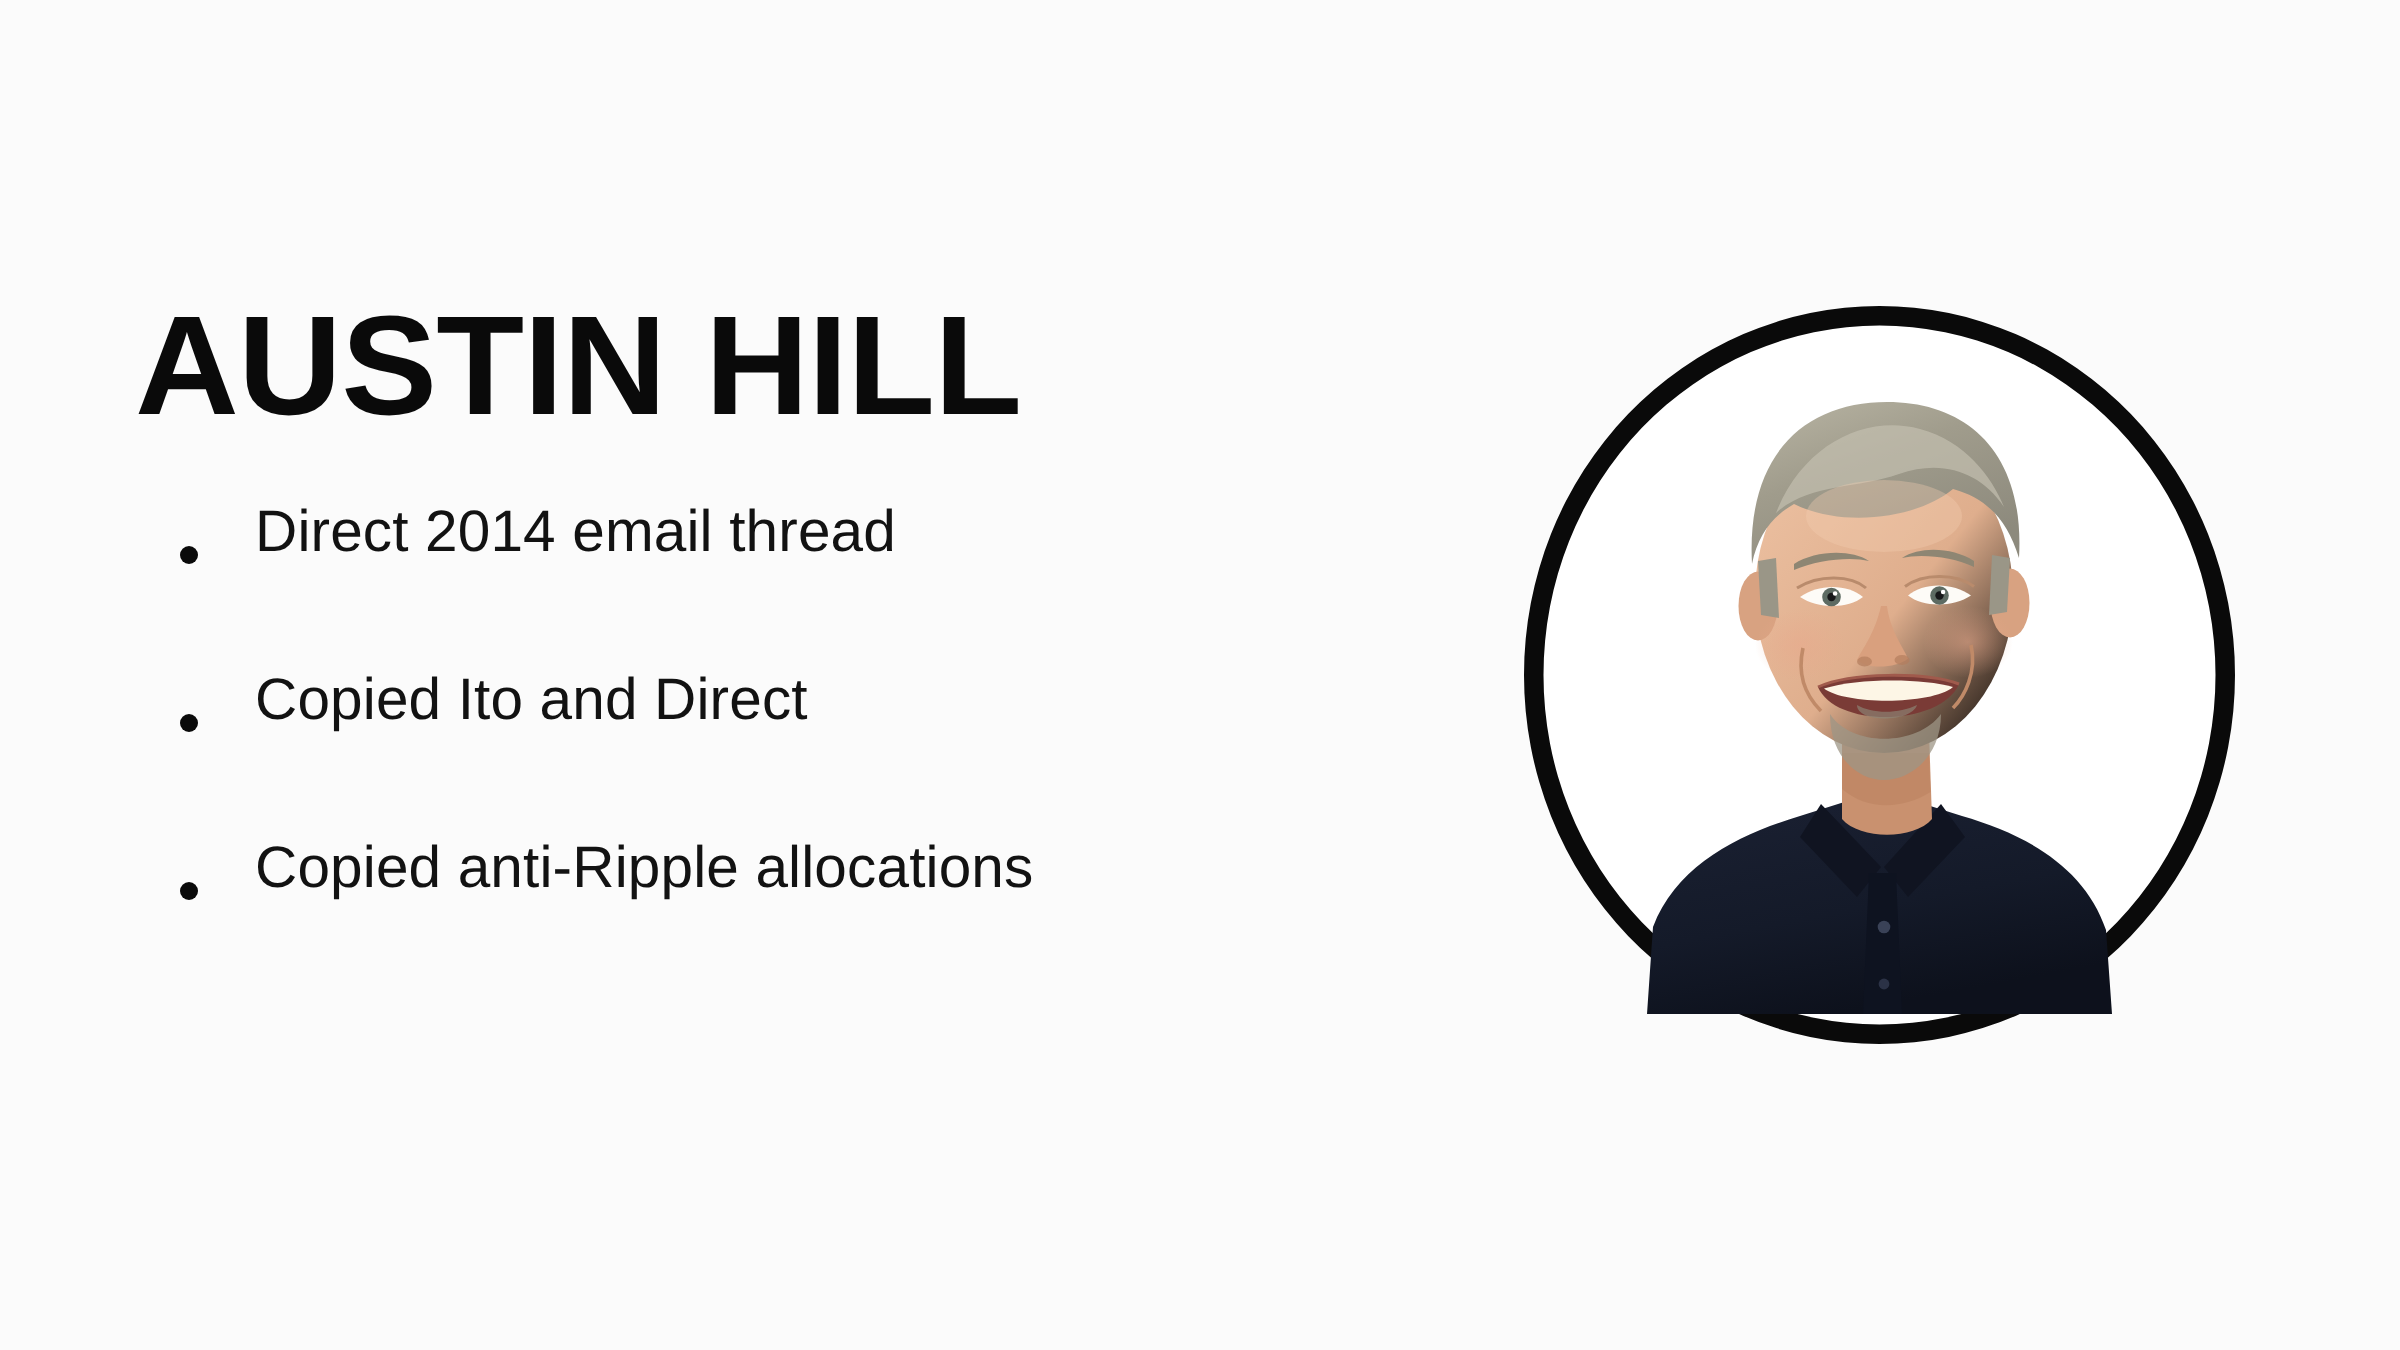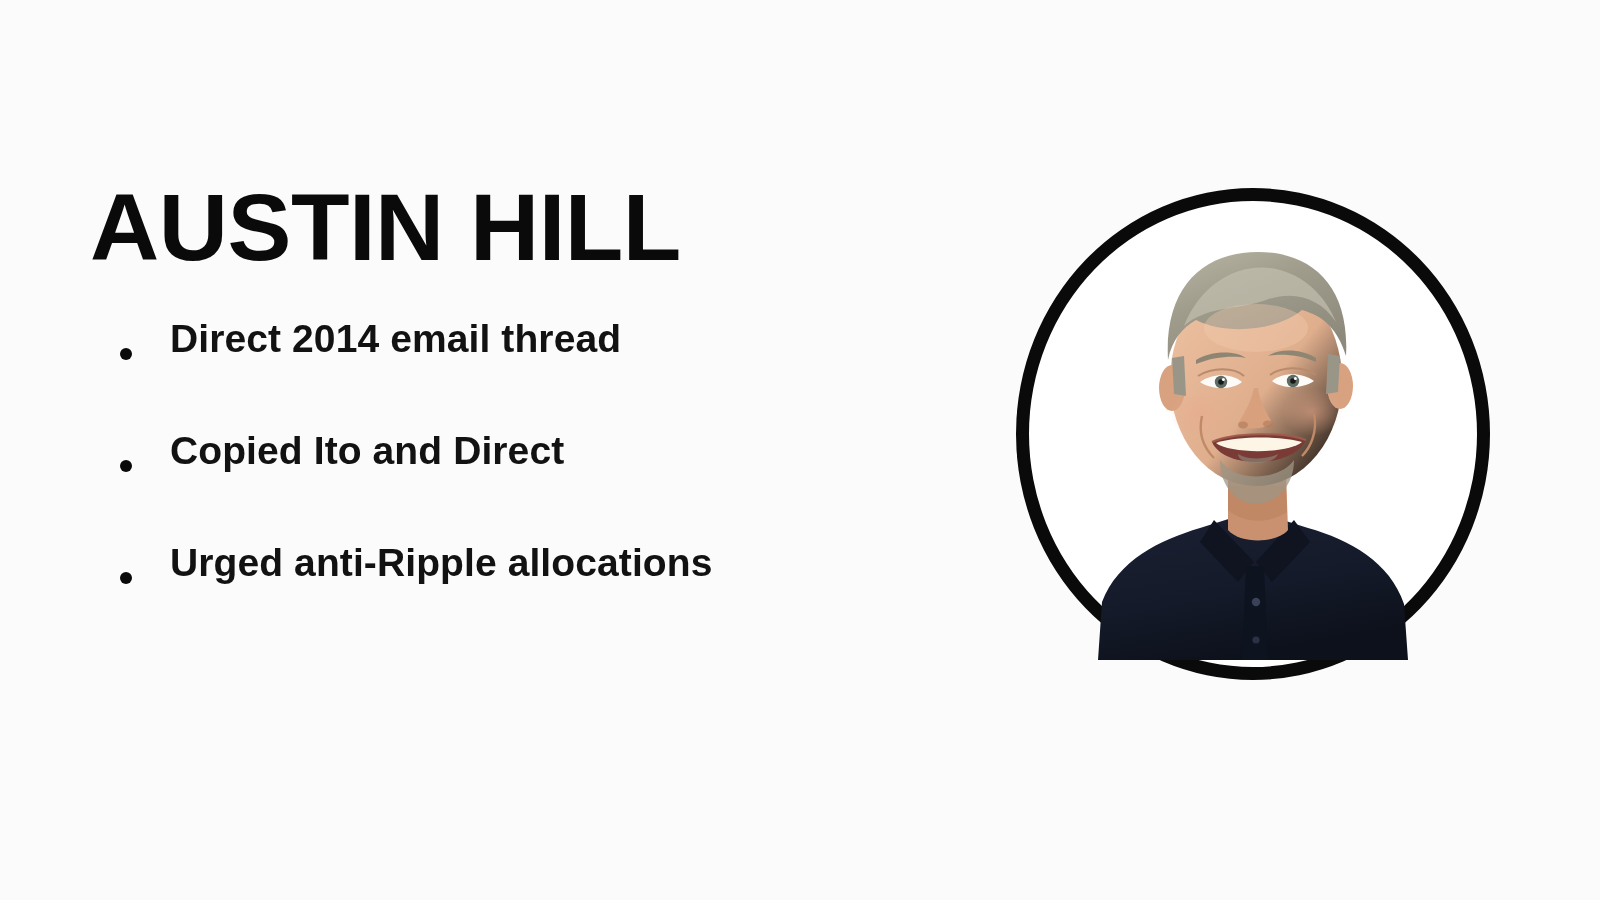--- a/index.html
+++ b/index.html
@@ -12,20 +12,21 @@
     background: #fbfbfb;
     font-family: "Liberation Sans", sans-serif;
     overflow: hidden;
   }
   .slide {
     position: relative;
     width: 1600px;
     height: 727px;
     background: #fbfbfb;
     overflow: hidden;
+    margin-top: 16px;
   }
 
   
   .slide-title {
     position: absolute;
     left: 90px;
     top: 118px;
     font-size: 94px;
     line-height: 1.0;
     font-weight: 700;
@@ -59,21 +60,21 @@
     left: 2px;
     top: 30px;
     width: 12px;
     height: 12px;
     border-radius: 50%;
     background: #0a0a0a;
   }
   .bullet-text {
     font-size: 39px;
     line-height: 1.08;
-    font-weight: 700;
+    font-weight: 400;
     color: #121212;
     letter-spacing: 0.1px;
     white-space: nowrap;
     font-family: "Liberation Sans", sans-serif;
   }
 
   
   .portrait-wrap {
     position: absolute;
     left: 1016px;
@@ -136,21 +137,21 @@
     <li class="bullet-item">
       <span class="bullet-dot"></span>
       <span class="bullet-text">Direct 2014 email thread</span>
     </li>
     <li class="bullet-item">
       <span class="bullet-dot"></span>
       <span class="bullet-text">Copied Ito and Direct</span>
     </li>
     <li class="bullet-item">
       <span class="bullet-dot"></span>
-      <span class="bullet-text">Urged anti-Ripple allocations</span>
+      <span class="bullet-text">Copied anti-Ripple allocations</span>
     </li>
   </ul>
 
   <div class="portrait-wrap">
     <div class="portrait-ring"></div>
     <div class="portrait-photo">
       <svg viewBox="0 0 330 450" preserveAspectRatio="xMidYMax meet" aria-hidden="true">
         <defs>
           <linearGradient id="skinG" x1="0" y1="0" x2="1" y2="1">
             <stop offset="0%" stop-color="#eec3a4"></stop>

